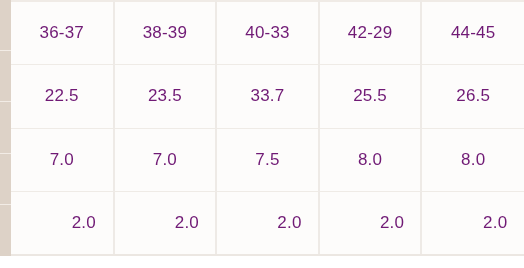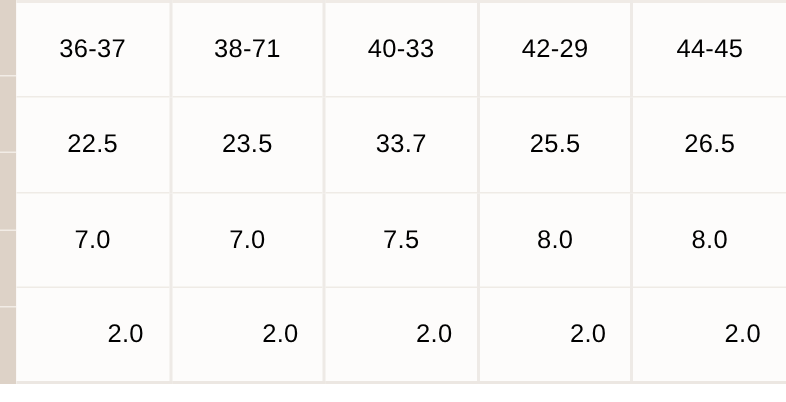--- a/index.html
+++ b/index.html
@@ -51,21 +51,21 @@
     table-layout: fixed;
   }
   .grid tr {
     height: 51.2px;
   }
   .grid td {
     box-sizing: border-box;
     width: 102px;
     text-align: center;
     vertical-align: middle;
-    color: #000000;
+    color: #701a75;
     font-size: 17px;
     font-weight: 400;
     letter-spacing: 0.2px;
     background: #fdfcfb;
     border-right: 2px solid #eeeae6;
     border-bottom: 1px solid #efebe6;
     padding: 0;
     white-space: nowrap;
   }
   
@@ -91,21 +91,21 @@
     <div class="gutter-row"></div>
     <div class="gutter-row"></div>
     <div class="gutter-row"></div>
   </div>
 
   <table class="grid">
     <tbody>
 
       <tr>
         <td>36-37</td>
-        <td>38-71</td>
+        <td>38-39</td>
         <td>40-33</td>
         <td>42-29</td>
         <td>44-45</td>
       </tr>
 
 
       <tr>
         <td>22.5</td>
         <td>23.5</td>
         <td>33.7</td>

